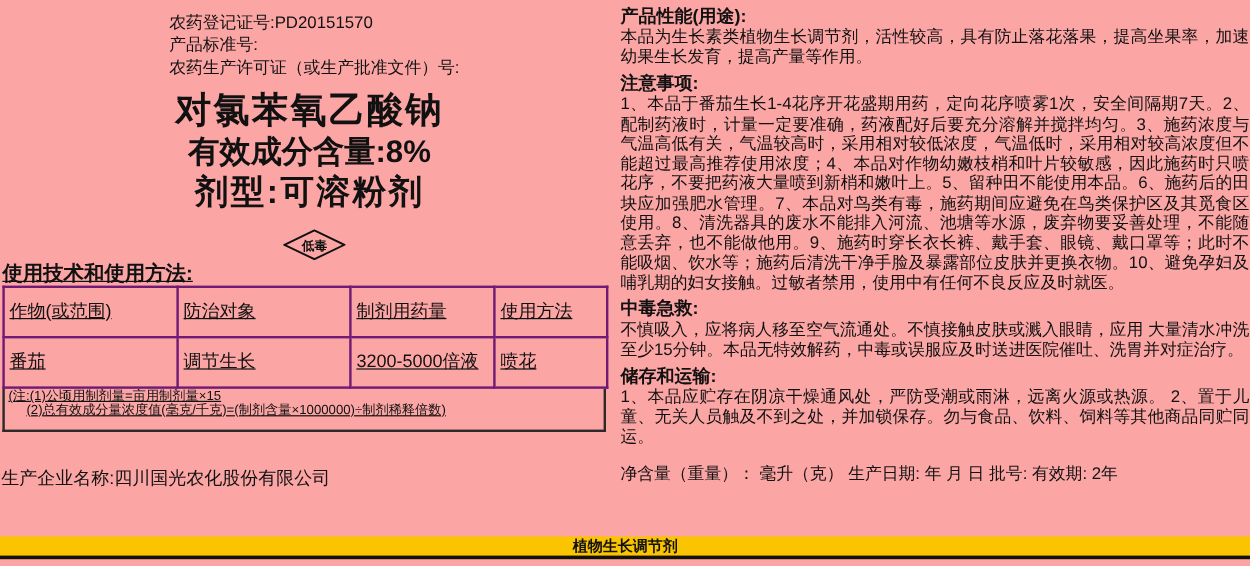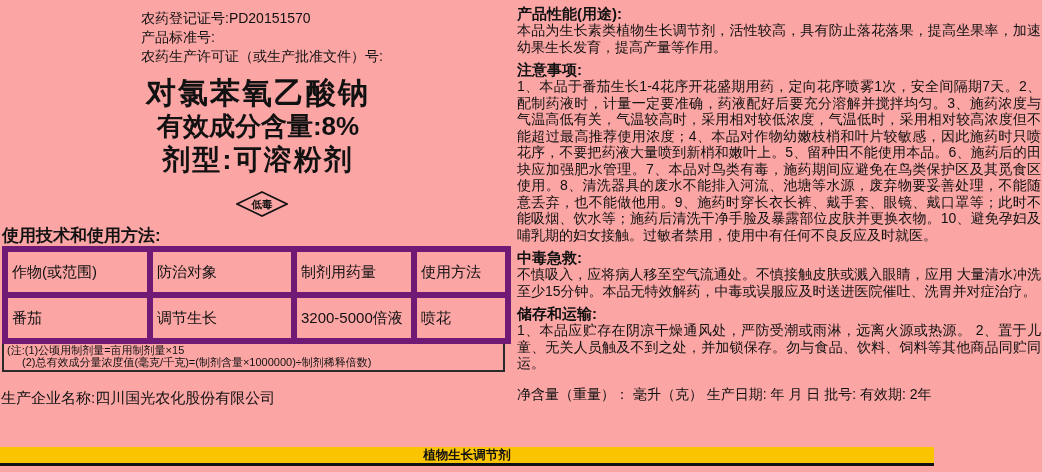--- a/index.html
+++ b/index.html
@@ -10,38 +10,38 @@
   }
   
   .reg-info { position:absolute; left:141px; top:9px; font-size:14px; line-height:19px; }
   
   .title-block { position:absolute; left:106px; top:76px; width:304px; text-align:center; font-weight:bold; }
   .t1 { font-size:30px; line-height:34px; letter-spacing:2px; }
   .t2 { font-size:26px; line-height:33px; }
   .t3 { font-size:28px; line-height:33px; letter-spacing:2px; }
   .toxicity { position:absolute; left:236px; top:191px; width:52px; height:26px; }
   
-  .usage { position:absolute; left:2px; top:226px; width:503px; }
+  .usage { position:absolute; left:2px; top:218px; width:503px;text-decoration:underline; }
   .usage-heading { font-size:17px; font-weight:bold; line-height:19px; margin-bottom:1px; }
   .usage-table { border-collapse:collapse; width:503px; font-size:15px; table-layout:fixed; }
-  .usage-table td { border:6px solid #701a75; padding:11px 4px; height:18px; line-height:18px; white-space:nowrap; overflow:hidden; }
-  .detail-box { border:2px solid #2a2a2a; border-top:none; padding:1px 3px 2px 3px; }
+  .usage-table td { border:2px solid #701a75; padding:11px 4px; height:18px; line-height:18px; white-space:nowrap; overflow:hidden; }
+  .detail-box { border:2px solid #2a2a2a; border-top:none; padding:1px 3px 10px 3px; }
   .note { font-size:11px; line-height:11.5px; }
   .note-2 { padding-left:15px; }
   .method { font-size:15px; line-height:20.5px; text-align:justify; margin-top:2px; }
   .manufacturer { position:absolute; left:1px; top:389px; font-size:15px; }
   
   .right-col { position:absolute; left:517px; top:5px; width:524px; }
   .sec { margin-bottom:6px; }
   .sec-h { font-size:15px; font-weight:bold; line-height:17px; }
   .sec-b { font-size:14px; line-height:16.5px; text-align:justify; }
   .net-content { margin-top:14px; font-size:14px; }
   
   .footer-bar {
-    position:absolute; left:0; top:447px; width:934px; height:16px;
+    position:absolute; left:0; top:447px; width:1042px; height:16px;
     border-bottom:3px solid #111; text-align:center;
     font-size:12.5px; font-weight:bold; line-height:16px; color:#111;
   }
 </style>
 </head>
 <body>
 
 <div class="page">
 
   <div class="reg-info">

